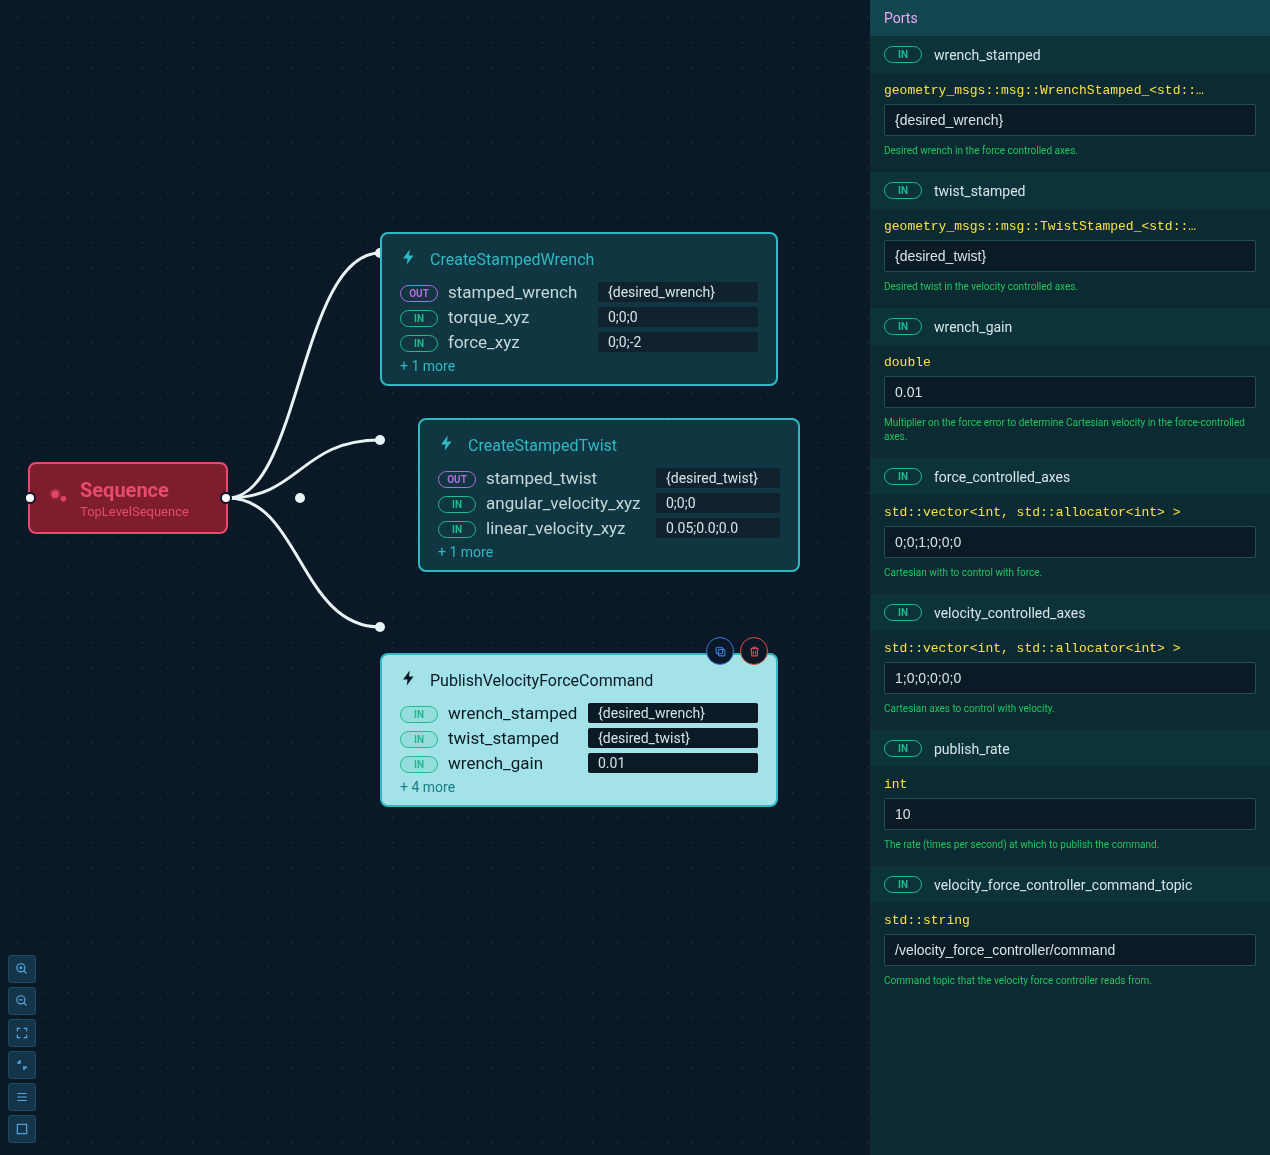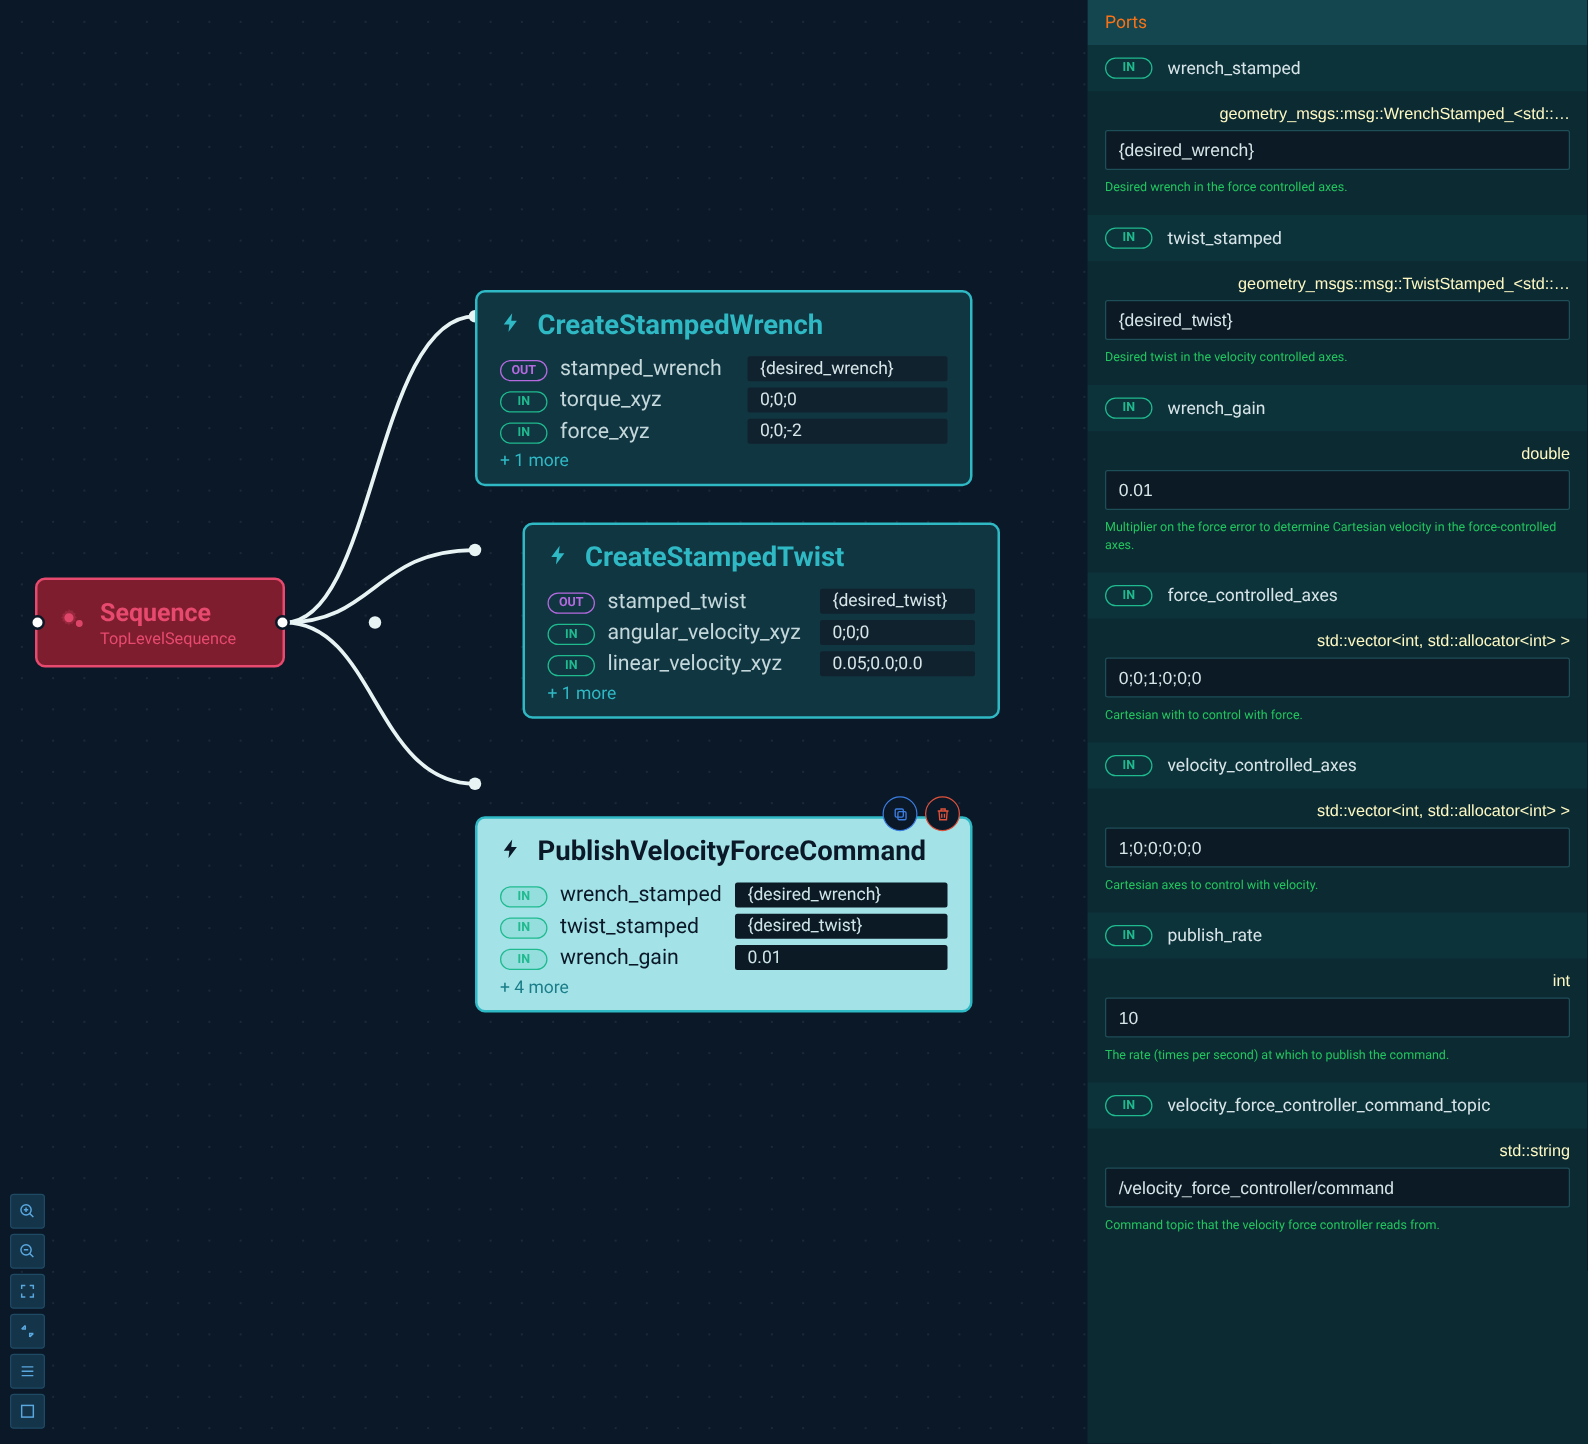--- a/index.html
+++ b/index.html
@@ -81,22 +81,22 @@
     align-items: center;
     margin-bottom: 12px;
   }
   .bolt-icon {
     font-size: 18px;
     margin-right: 12px;
     color: #2fb9c4;
   }
   .node.selected .bolt-icon { color: #0b1828; }
   .node-title {
-    font-size: 22px;
-    font-weight: 700;
+    font-size: 16px;
+    font-weight: 400;
     color: #2fb9c4;
   }
   .node.selected .node-title { color: #0b1828; }
   .node-row {
     display: flex;
     align-items: flex-end;
     margin-bottom: 5px;
   }
   .pill {
     display: inline-flex;
@@ -185,47 +185,46 @@
     position: absolute;
     right: 0;
     top: 0;
     width: 400px;
     height: 1155px;
     background: #0c2a32;
     overflow-y: auto;
   }
   .panel-header {
     background: #144650;
-    color: #f97316;
+    color: #f0abfc;
     font-size: 14px;
     padding: 10px 14px;
   }
   .panel-port-header {
     background: #0c323a;
     padding: 10px 14px;
     display: flex;
     align-items: center;
   }
   .panel-port-header .pill { margin-right: 12px; }
   .panel-port-header .name {
     color: #d7e5e8;
     font-size: 14px;
   }
   .panel-body {
     padding: 10px 14px 14px 14px;
   }
   .type-label {
-    font-family: Liberation Sans, sans-serif;
-    color: #fef9c3;
+    font-family: Liberation Mono, monospace;
+    color: #fde047;
     font-size: 13px;
     margin-bottom: 6px;
     white-space: nowrap;
     overflow: hidden;
     text-overflow: ellipsis;
-    text-align: right;
   }
   .panel-input {
     width: 100%;
     background: #0b1a24;
     border: 1px solid #1e4e58;
     color: #d7e5e8;
     font-size: 14px;
     padding: 7px 10px;
     border-radius: 2px;
     margin-bottom: 8px;

